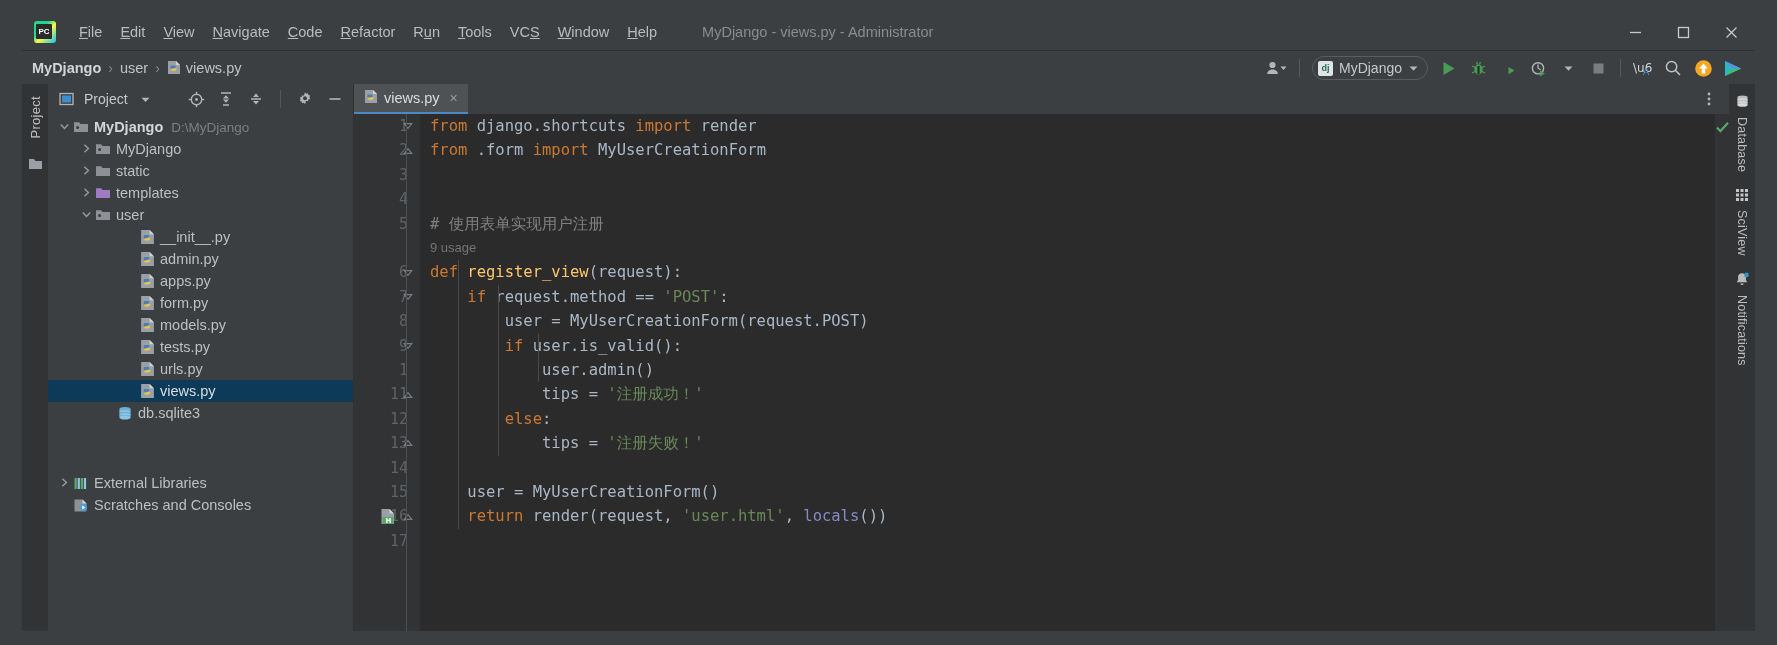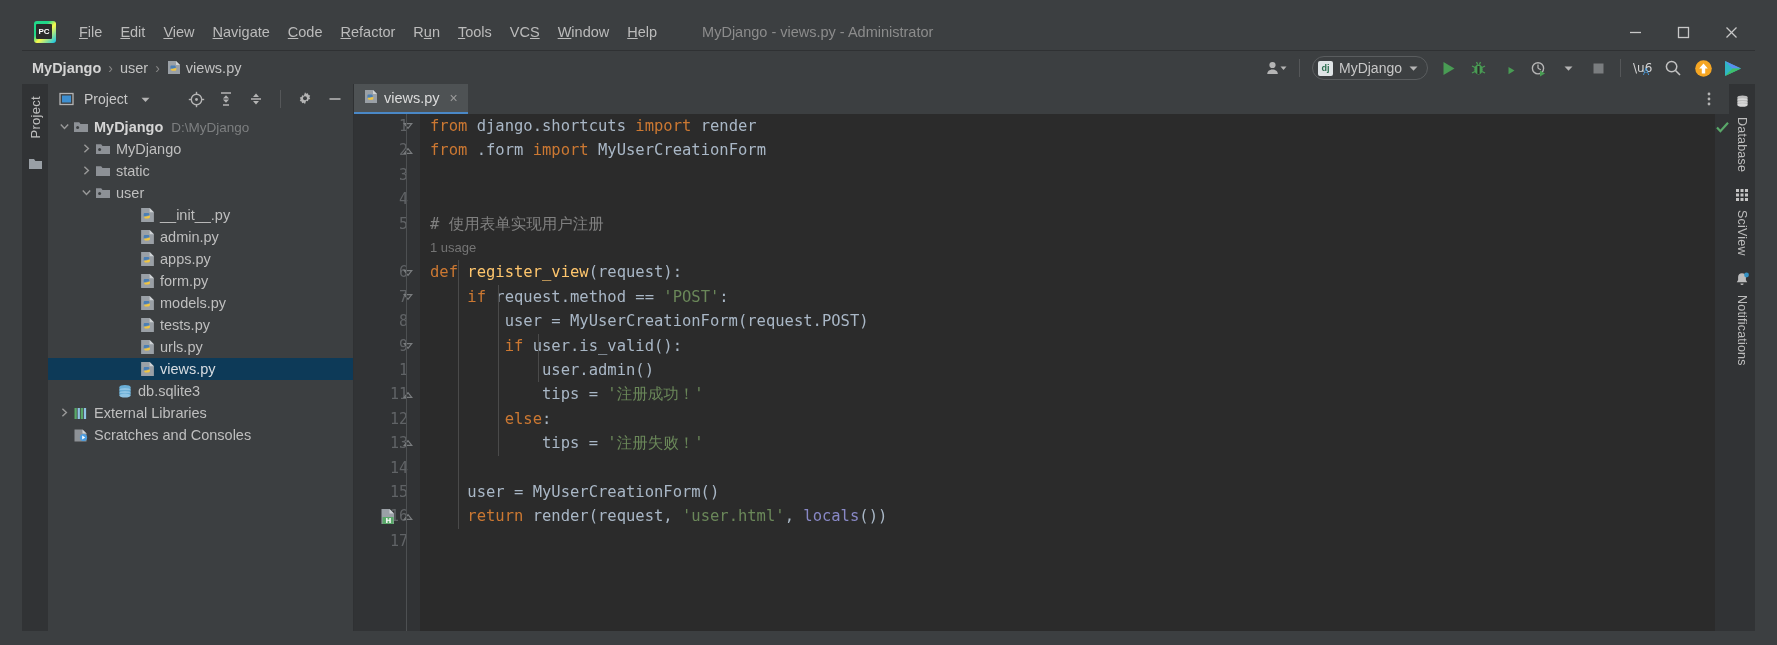--- a/index.html
+++ b/index.html
@@ -468,20 +468,31 @@
               </svg></span>
             <span class="ficon">
               <svg width="16" height="14" viewBox="0 0 16 14">
                 <path d="M1 2.2h5.2l1.3 1.8H15V12H1z" fill="#8d9196"></path>
               </svg>
             </span>
             <span>static</span>
           </div>
           <div class="row" style="padding-left: 30px;">
             <span class="arrow"><svg width="9" height="9" viewBox="0 0 9 9">
+                <path d="M2.4 0.8l4 3.7-4 3.7" fill="none" stroke="#9a9a9a" stroke-width="1.4"></path>
+              </svg></span>
+            <span class="ficon">
+              <svg width="16" height="14" viewBox="0 0 16 14">
+                <path d="M1 2.2h5.2l1.3 1.8H15V12H1z" fill="#9e7bc4"></path>
+              </svg>
+            </span>
+            <span>templates</span>
+          </div>
+          <div class="row" style="padding-left: 30px;">
+            <span class="arrow"><svg width="9" height="9" viewBox="0 0 9 9">
                 <path d="M0.8 2.4l3.7 4 3.7-4" fill="none" stroke="#9a9a9a" stroke-width="1.4"></path>
               </svg></span>
             <span class="ficon">
               <svg width="16" height="14" viewBox="0 0 16 14">
                 <path d="M1 2.2h5.2l1.3 1.8H15V12H1z" fill="#8d9196"></path>
                 <circle cx="4.6" cy="7.6" r="1.5" fill="#3c3f41"></circle>
               </svg>
             </span>
             <span>user</span>
           </div>
@@ -589,21 +600,21 @@
                 <rect x="2.4" y="3" width="11.2" height="3" fill="#6aaed6"></rect>
                 <ellipse cx="8" cy="6" rx="5.6" ry="2" fill="#8fc4e4"></ellipse>
                 <rect x="2.4" y="6" width="11.2" height="3" fill="#6aaed6"></rect>
                 <ellipse cx="8" cy="9" rx="5.6" ry="2" fill="#8fc4e4"></ellipse>
                 <rect x="2.4" y="9" width="11.2" height="2.6" fill="#6aaed6"></rect>
                 <ellipse cx="8" cy="11.6" rx="5.6" ry="2" fill="#8fc4e4"></ellipse>
               </svg>
             </span>
             <span>db.sqlite3</span>
           </div>
-          <div class="row" style="padding-left: 8px;">
+          <div class="row" style="padding-left: 8px; margin-top: 48px;">
             <span class="arrow"><svg width="9" height="9" viewBox="0 0 9 9">
                 <path d="M2.4 0.8l4 3.7-4 3.7" fill="none" stroke="#9a9a9a" stroke-width="1.4"></path>
               </svg></span>
             <span class="ficon">
               <svg width="16" height="15" viewBox="0 0 16 15">
                 <rect x="1.5" y="2" width="2.3" height="11" fill="#59a869"></rect>
                 <rect x="4.6" y="2" width="2.3" height="11" fill="#8fc4e4"></rect>
                 <rect x="7.7" y="2" width="2.3" height="11" fill="#59a869"></rect>
                 <rect x="10.8" y="2" width="2.3" height="11" fill="#8fc4e4"></rect>
               </svg>
@@ -716,21 +727,21 @@
             </div>
             <div class="ln" style="top: 414.8px;">17</div>
             <div style="position: absolute; left: 52px; top: 0px; bottom: 0px; width: 1px; background: rgb(77, 80, 82);"></div>
           </div>
         <div id="code">
             <div class="cl" style="position: absolute; top: 0px; left: 0px; right: 0px;"><span class="kw">from</span><span class="txt"> django.shortcuts </span><span class="kw">import</span><span class="txt"> render</span></div>
             <div class="cl" style="position: absolute; top: 24.4px; left: 0px; right: 0px;"><span class="kw">from</span><span class="txt"> .form </span><span class="kw">import</span><span class="txt"> MyUserCreationForm</span></div>
             <div class="cl" style="position: absolute; top: 48.8px; left: 0px; right: 0px;"></div>
             <div class="cl" style="position: absolute; top: 73.2px; left: 0px; right: 0px;"></div>
             <div class="cl" style="position: absolute; top: 97.6px; left: 0px; right: 0px;"><span class="cmt"># 使用表单实现用户注册</span></div>
-            <div class="cl hint" style="position: absolute; top: 122px; left: 0px; right: 0px;">1 usage</div>
+            <div class="cl hint" style="position: absolute; top: 122px; left: 0px; right: 0px;">9 usage</div>
             <div class="cl" style="position: absolute; top: 146.4px; left: 0px; right: 0px;"><span class="kw">def</span><span class="fn"> register_view</span><span class="txt">(request):</span></div>
             <div class="cl" style="position: absolute; top: 170.8px; left: 0px; right: 0px;"><span class="txt">    </span><span class="kw">if</span><span class="txt"> request.method == </span><span class="str">'POST'</span><span class="txt">:</span></div>
             <div class="cl" style="position: absolute; top: 195.2px; left: 0px; right: 0px;"><span class="txt">        user = MyUserCreationForm(request.POST)</span></div>
             <div class="cl" style="position: absolute; top: 219.6px; left: 0px; right: 0px;"><span class="txt">        </span><span class="kw">if</span><span class="txt"> user.is_valid():</span></div>
             <div class="cl" style="position: absolute; top: 244px; left: 0px; right: 0px;"><span class="txt">            user.admin()</span></div>
             <div class="cl" style="position: absolute; top: 268.4px; left: 0px; right: 0px;"><span class="txt">            tips = </span><span class="str">'注册成功！'</span></div>
             <div class="cl" style="position: absolute; top: 292.8px; left: 0px; right: 0px;"><span class="txt">        </span><span class="kw">else</span><span class="txt">:</span></div>
             <div class="cl" style="position: absolute; top: 317.2px; left: 0px; right: 0px;"><span class="txt">            tips = </span><span class="str">'注册失败！'</span></div>
             <div class="cl" style="position: absolute; top: 341.6px; left: 0px; right: 0px;"></div>
             <div class="cl" style="position: absolute; top: 366px; left: 0px; right: 0px;"><span class="txt">    user = MyUserCreationForm()</span></div>

